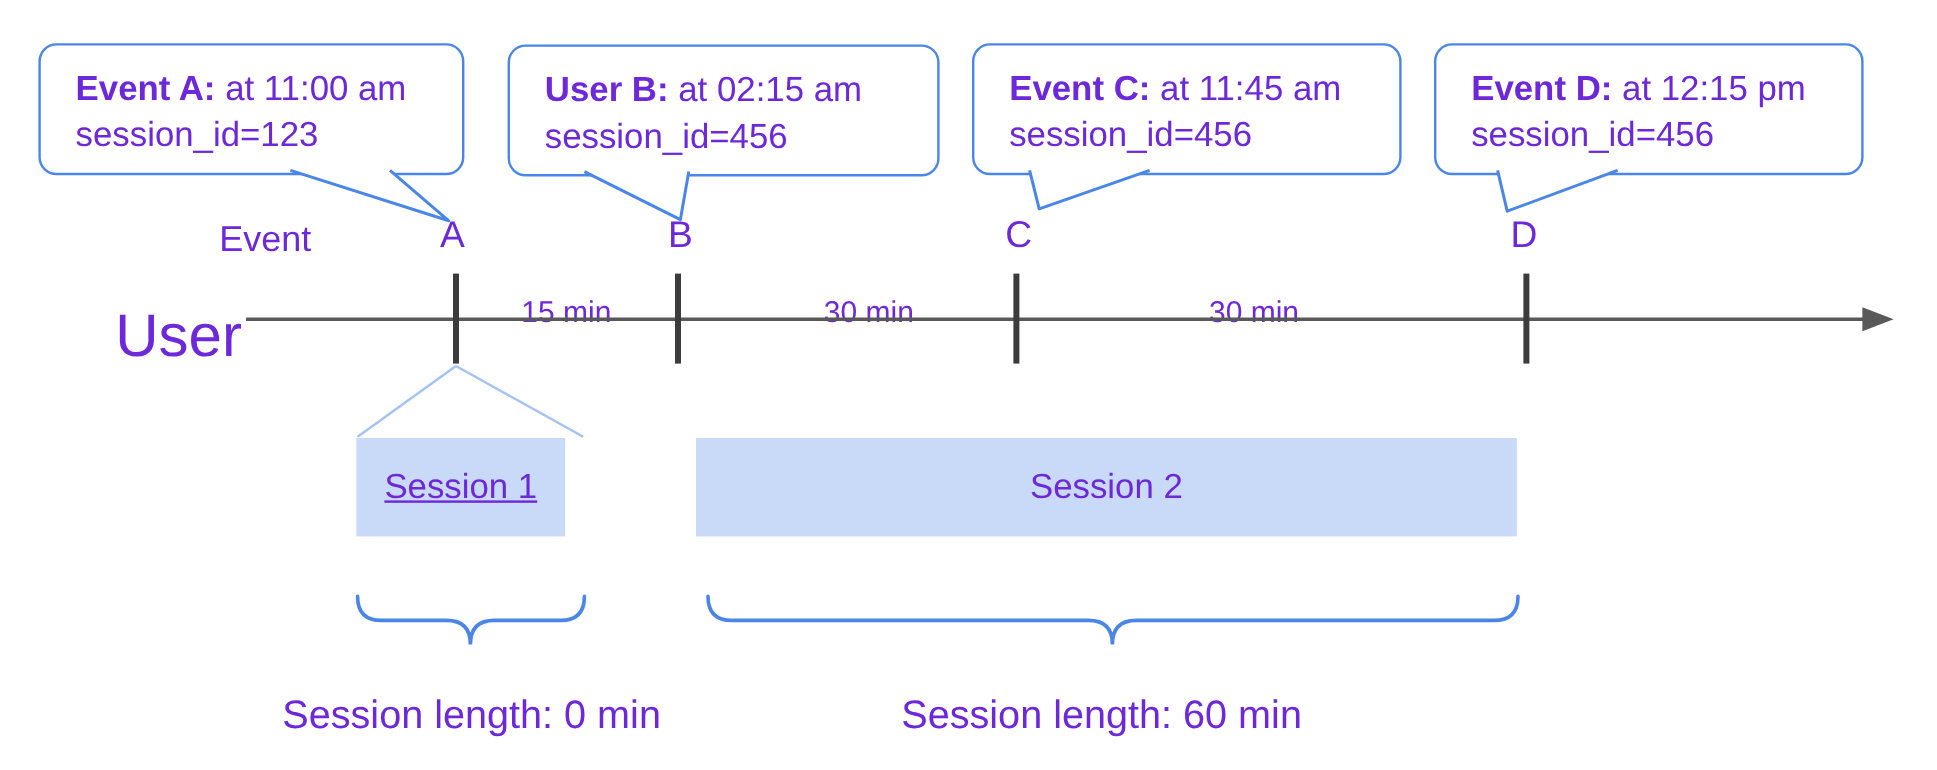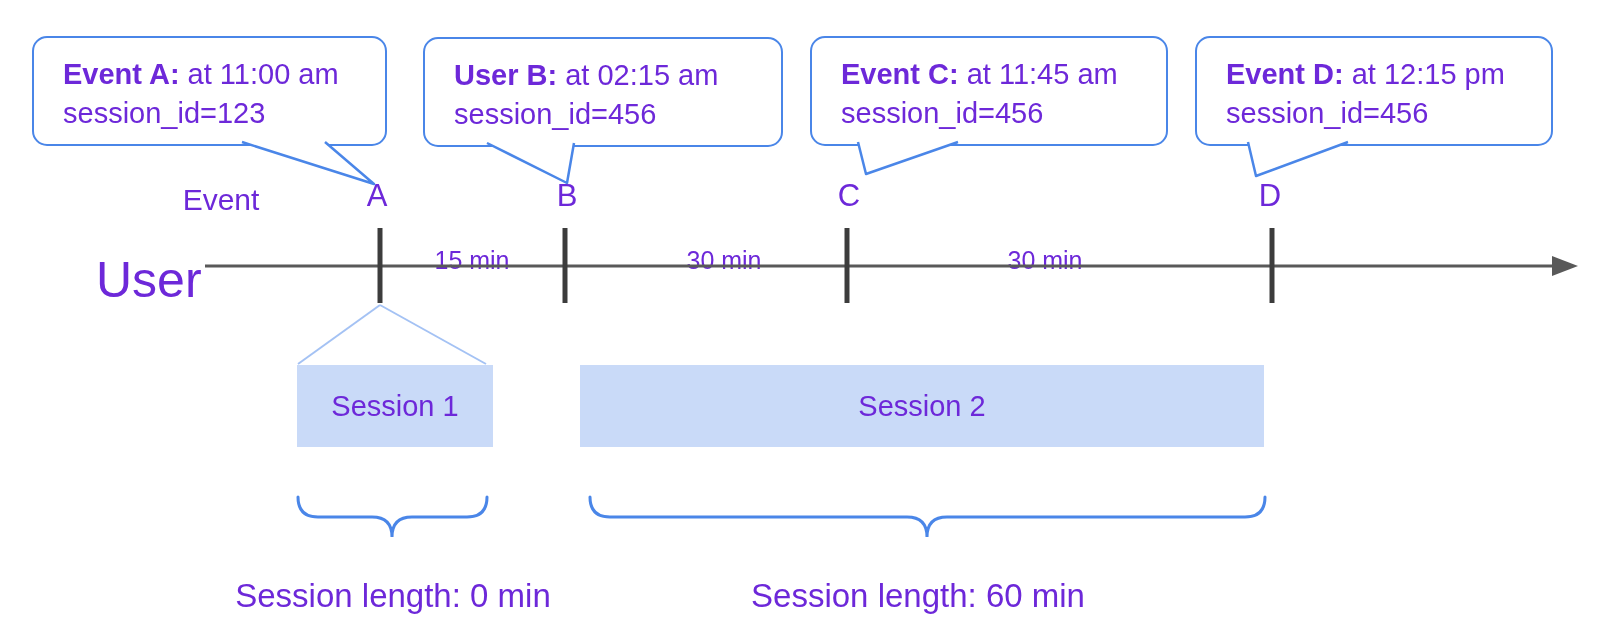--- a/index.html
+++ b/index.html
@@ -51,21 +51,21 @@
   <div class="evt-letter" style="left:567px;">B</div>
   <div class="evt-letter" style="left:849px;">C</div>
   <div class="evt-letter" style="left:1270px;">D</div>
 
   <div class="user-label">User</div>
 
   <div class="interval" style="left:472px;">15 min</div>
   <div class="interval" style="left:724px;">30 min</div>
   <div class="interval" style="left:1045px;">30 min</div>
 
-  <div class="session-box" style="left:297px;width:196px;">
+  <div class="session-box" style="left:297px;width:174px;text-decoration:underline;">
     <span>Session 1</span>
   </div>
   <div class="session-box" style="left:580px;width:684px;">
     <span>Session 2</span>
   </div>
 
   <div class="length-label" style="left:393px;">Session length: 0 min</div>
   <div class="length-label" style="left:918px;">Session length: 60 min</div>
 
   <svg class="layer" viewBox="0 0 1614 642" aria-hidden="true">

